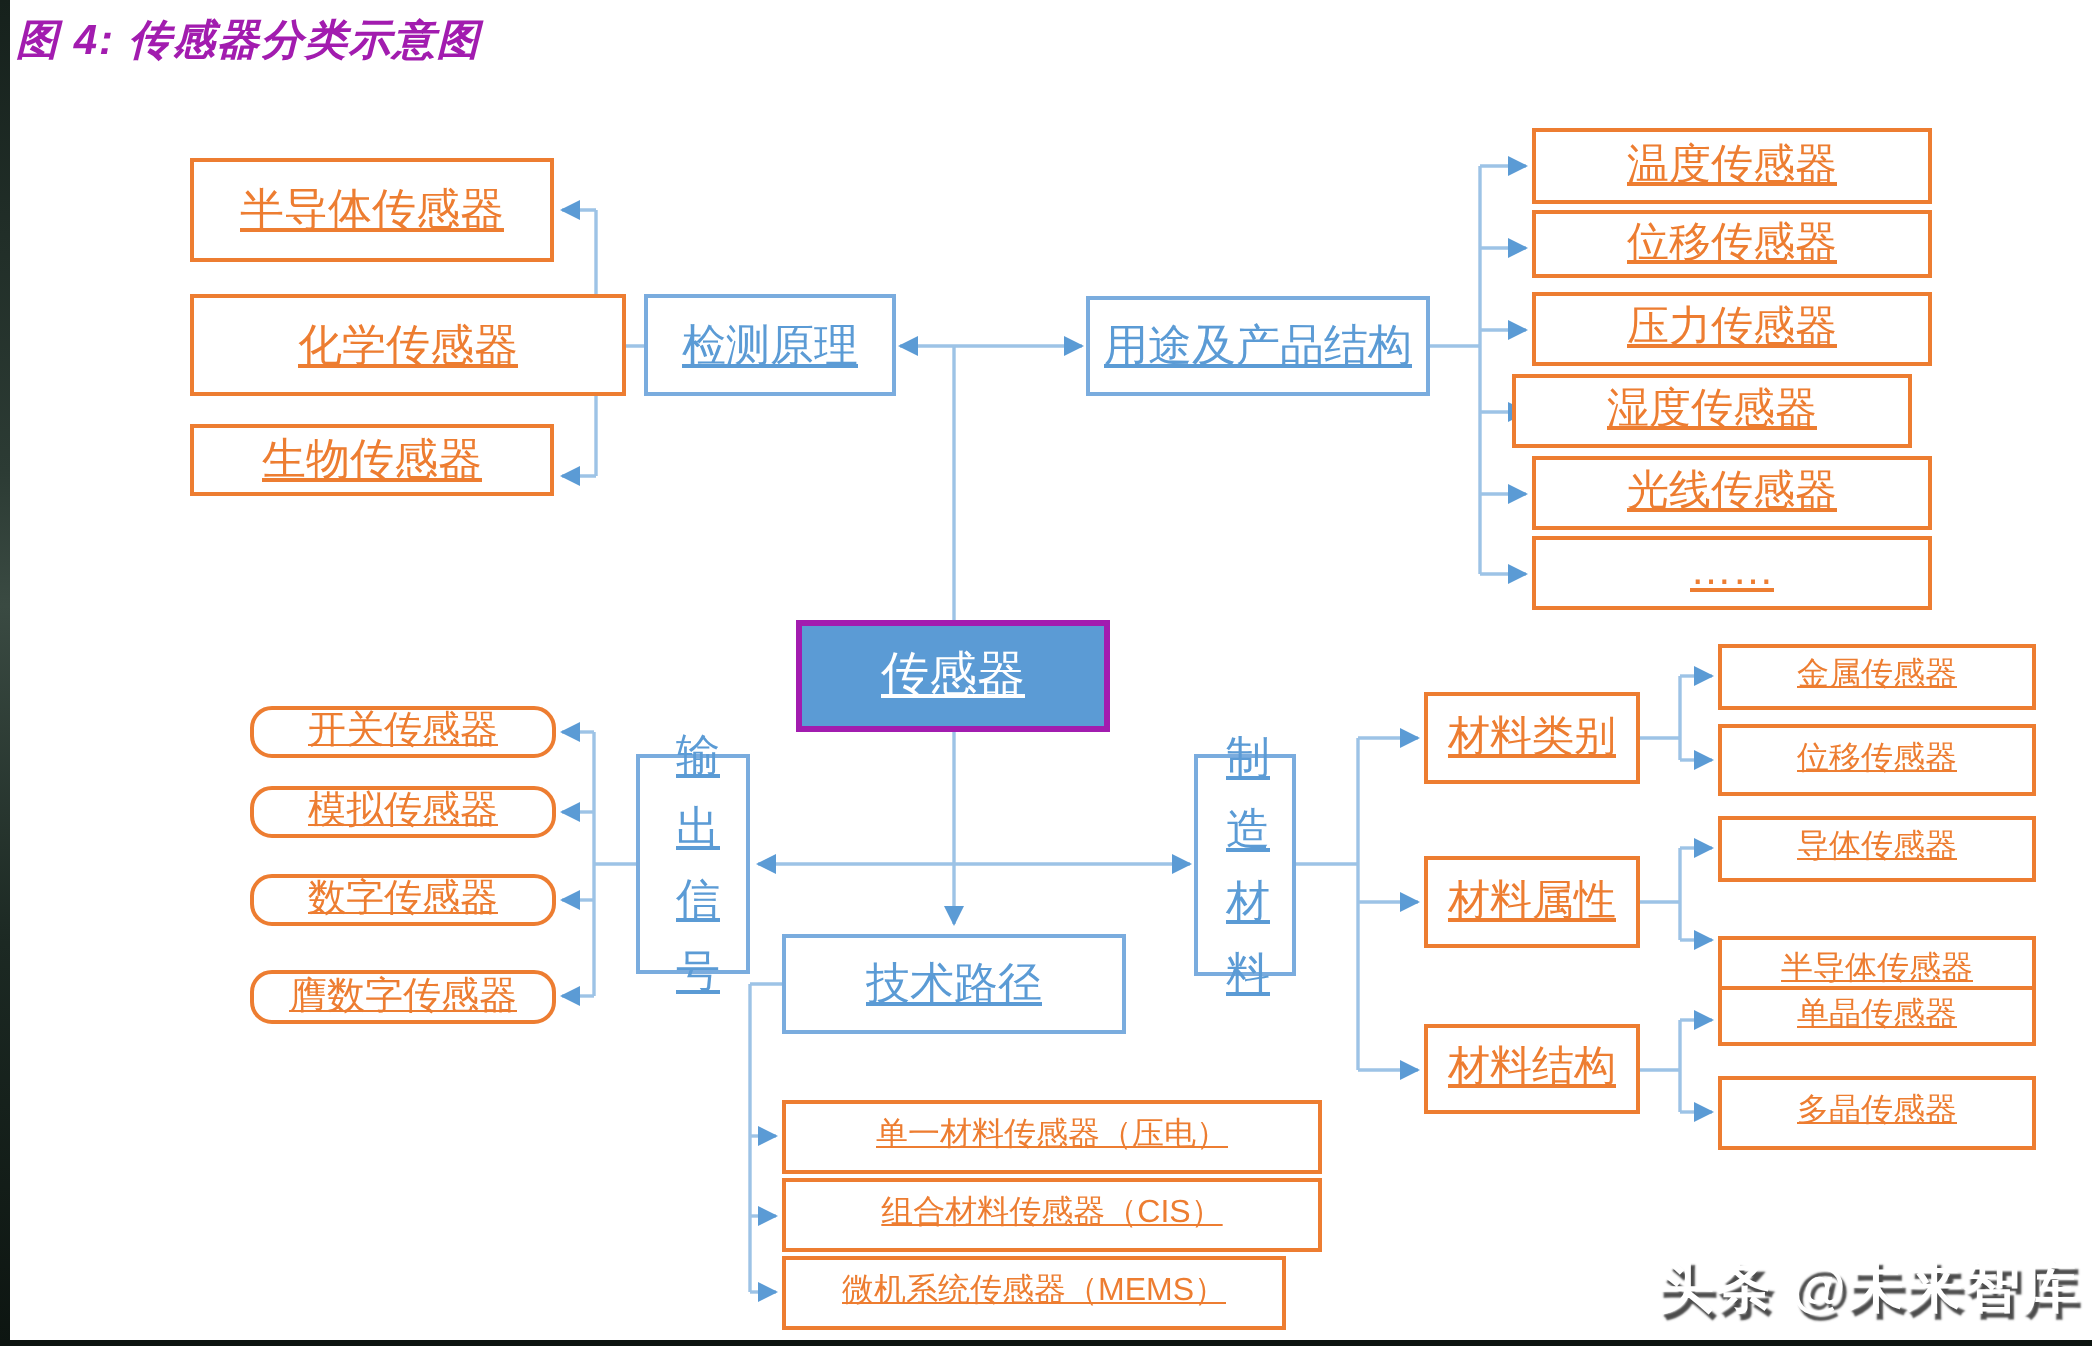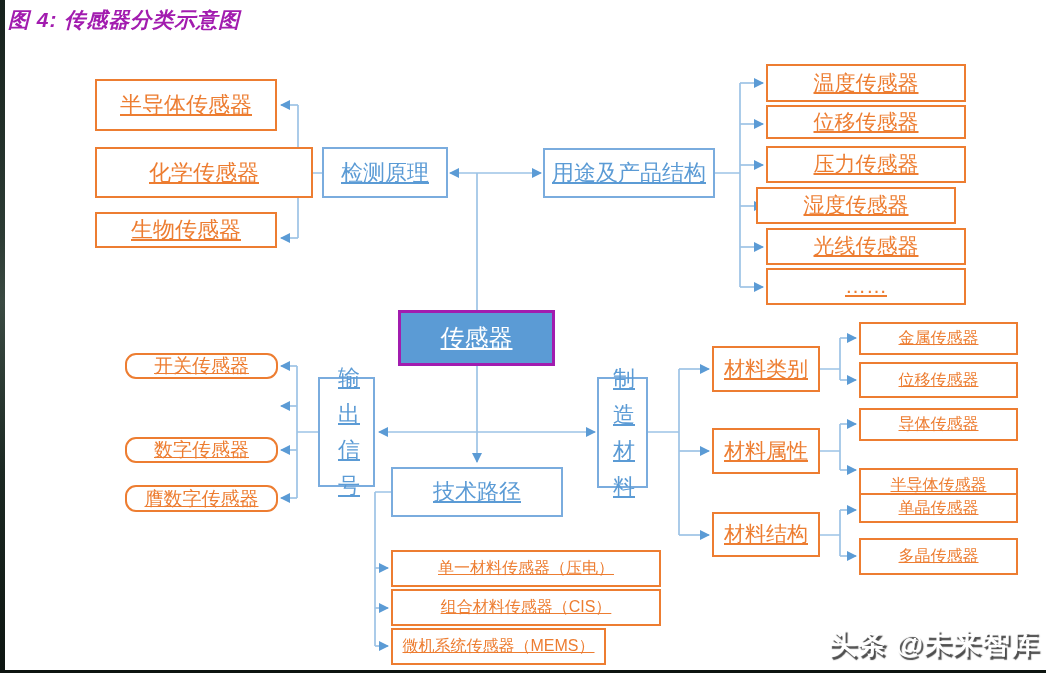--- a/index.html
+++ b/index.html
@@ -96,27 +96,28 @@
   <div class="node blue fs22" style="left:543px;top:148px;width:172px;height:50px">用途及产品结构</div>
   <div class="node orange fs21" style="left:766px;top:64px;width:200px;height:38px">温度传感器</div>
   <div class="node orange fs21" style="left:766px;top:105px;width:200px;height:34px">位移传感器</div>
   <div class="node orange fs21" style="left:766px;top:146px;width:200px;height:37px">压力传感器</div>
   <div class="node orange fs21" style="left:756px;top:187px;width:200px;height:37px">湿度传感器</div>
   <div class="node orange fs21" style="left:766px;top:228px;width:200px;height:37px">光线传感器</div>
   <div class="node orange fs21" style="left:766px;top:268px;width:200px;height:37px">……</div>
 
   <div class="node blue vert" style="left:318px;top:377px;width:57px;height:110px">输出信号</div>
   <div class="node orange fs19" style="left:125px;top:353px;width:153px;height:26px">开关传感器</div>
+  <div class="node orange fs19" style="left:125px;top:393px;width:153px;height:26px">模拟传感器</div>
   <div class="node orange fs19" style="left:125px;top:437px;width:153px;height:26px">数字传感器</div>
   <div class="node orange fs19" style="left:125px;top:485px;width:153px;height:27px">膺数字传感器</div>
 
   <div class="node blue fs22" style="left:391px;top:467px;width:172px;height:50px">技术路径</div>
   <div class="node orange fs20" style="left:391px;top:550px;width:270px;height:37px">单一材料传感器（压电）</div>
   <div class="node orange fs20" style="left:391px;top:589px;width:270px;height:37px">组合材料传感器（CIS）</div>
-  <div class="node orange fs20" style="left:391px;top:628px;width:215px;height:37px">微机系统传感器（MEMS）</div>
+  <div class="node orange fs20" style="left:391px;top:628px;width:252px;height:37px">微机系统传感器（MEMS）</div>
 
   <div class="node blue vert" style="left:597px;top:377px;width:51px;height:111px;padding:0 11px">制造材料</div>
   <div class="node orange fs21" style="left:712px;top:346px;width:108px;height:46px">材料类别</div>
   <div class="node orange fs21" style="left:712px;top:428px;width:108px;height:46px">材料属性</div>
   <div class="node orange fs21" style="left:712px;top:512px;width:108px;height:45px">材料结构</div>
   <div class="node orange fs20" style="left:859px;top:322px;width:159px;height:33px">金属传感器</div>
   <div class="node orange fs20" style="left:859px;top:362px;width:159px;height:36px">位移传感器</div>
   <div class="node orange fs20" style="left:859px;top:408px;width:159px;height:33px">导体传感器</div>
   <div class="node orange fs20" style="left:859px;top:468px;width:159px;height:35px">半导体传感器</div>
   <div class="node orange fs20" style="left:859px;top:493px;width:159px;height:30px">单晶传感器</div>

